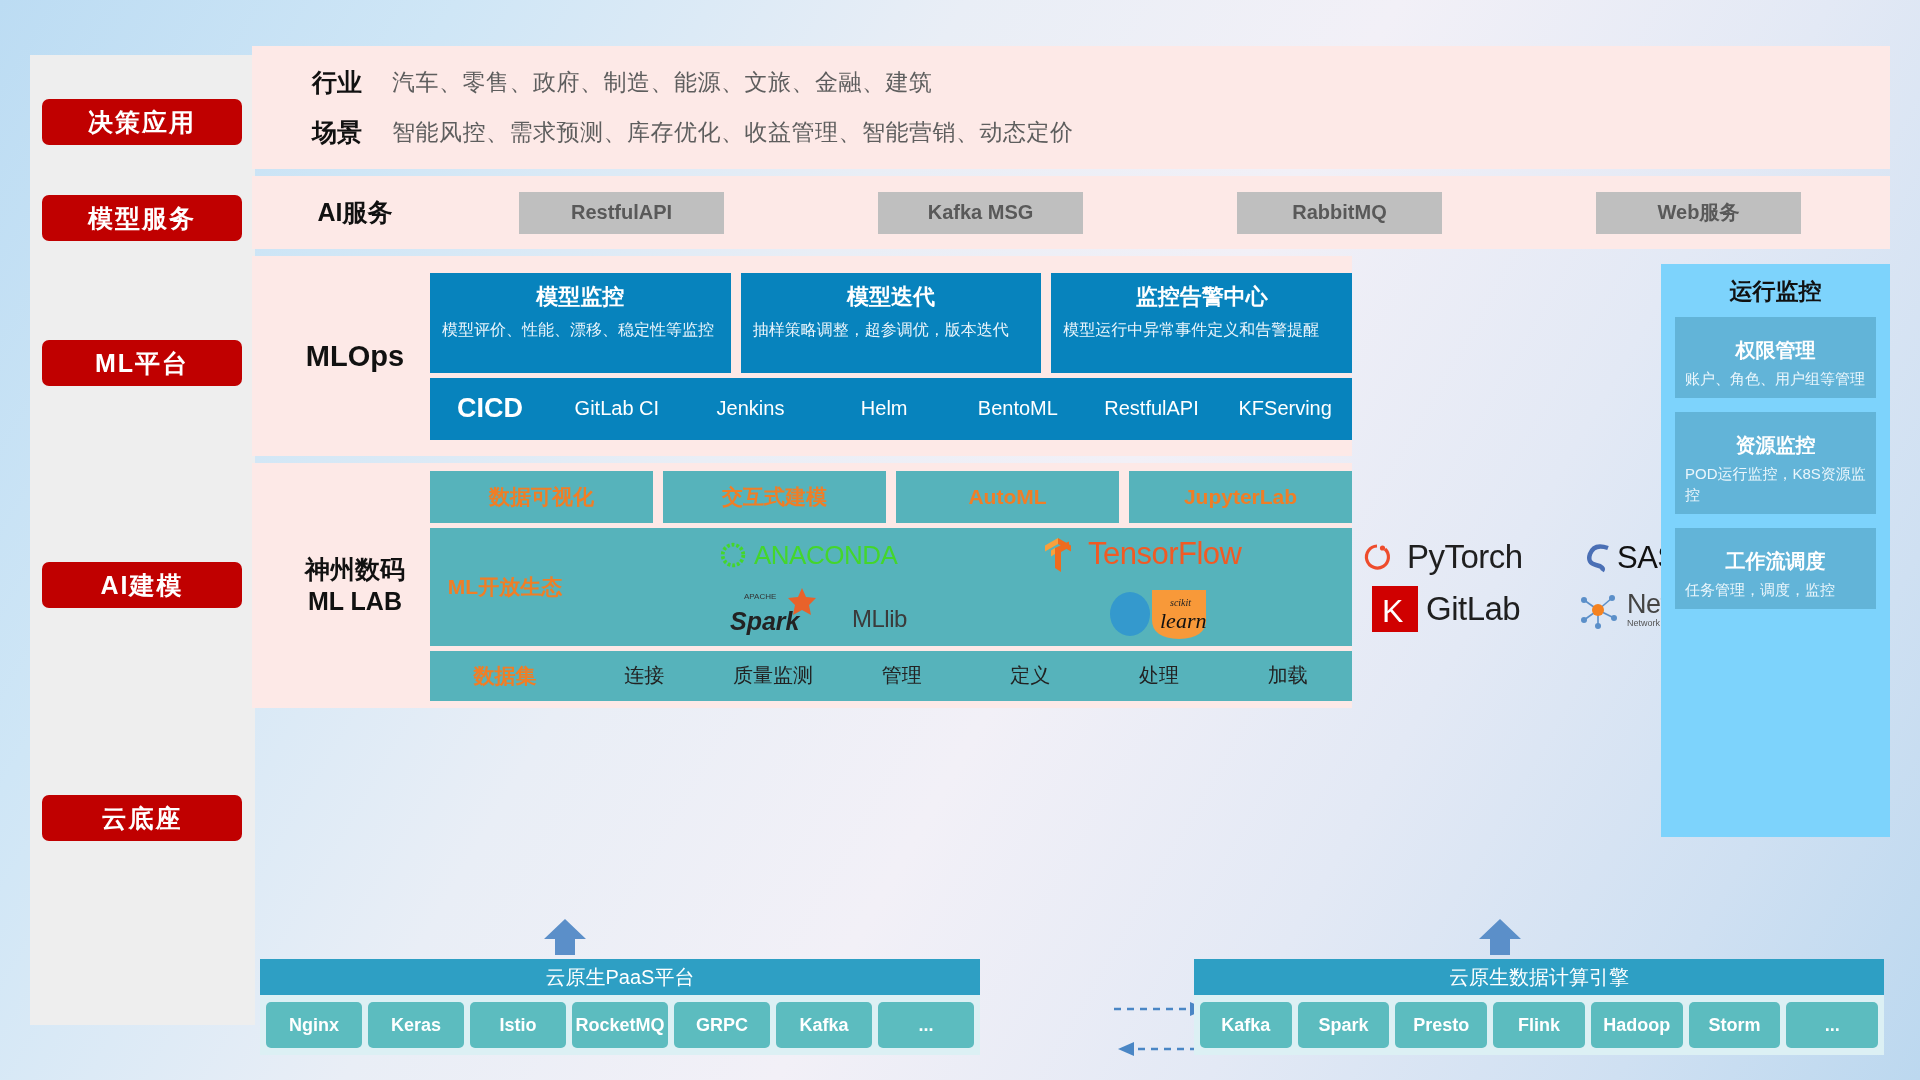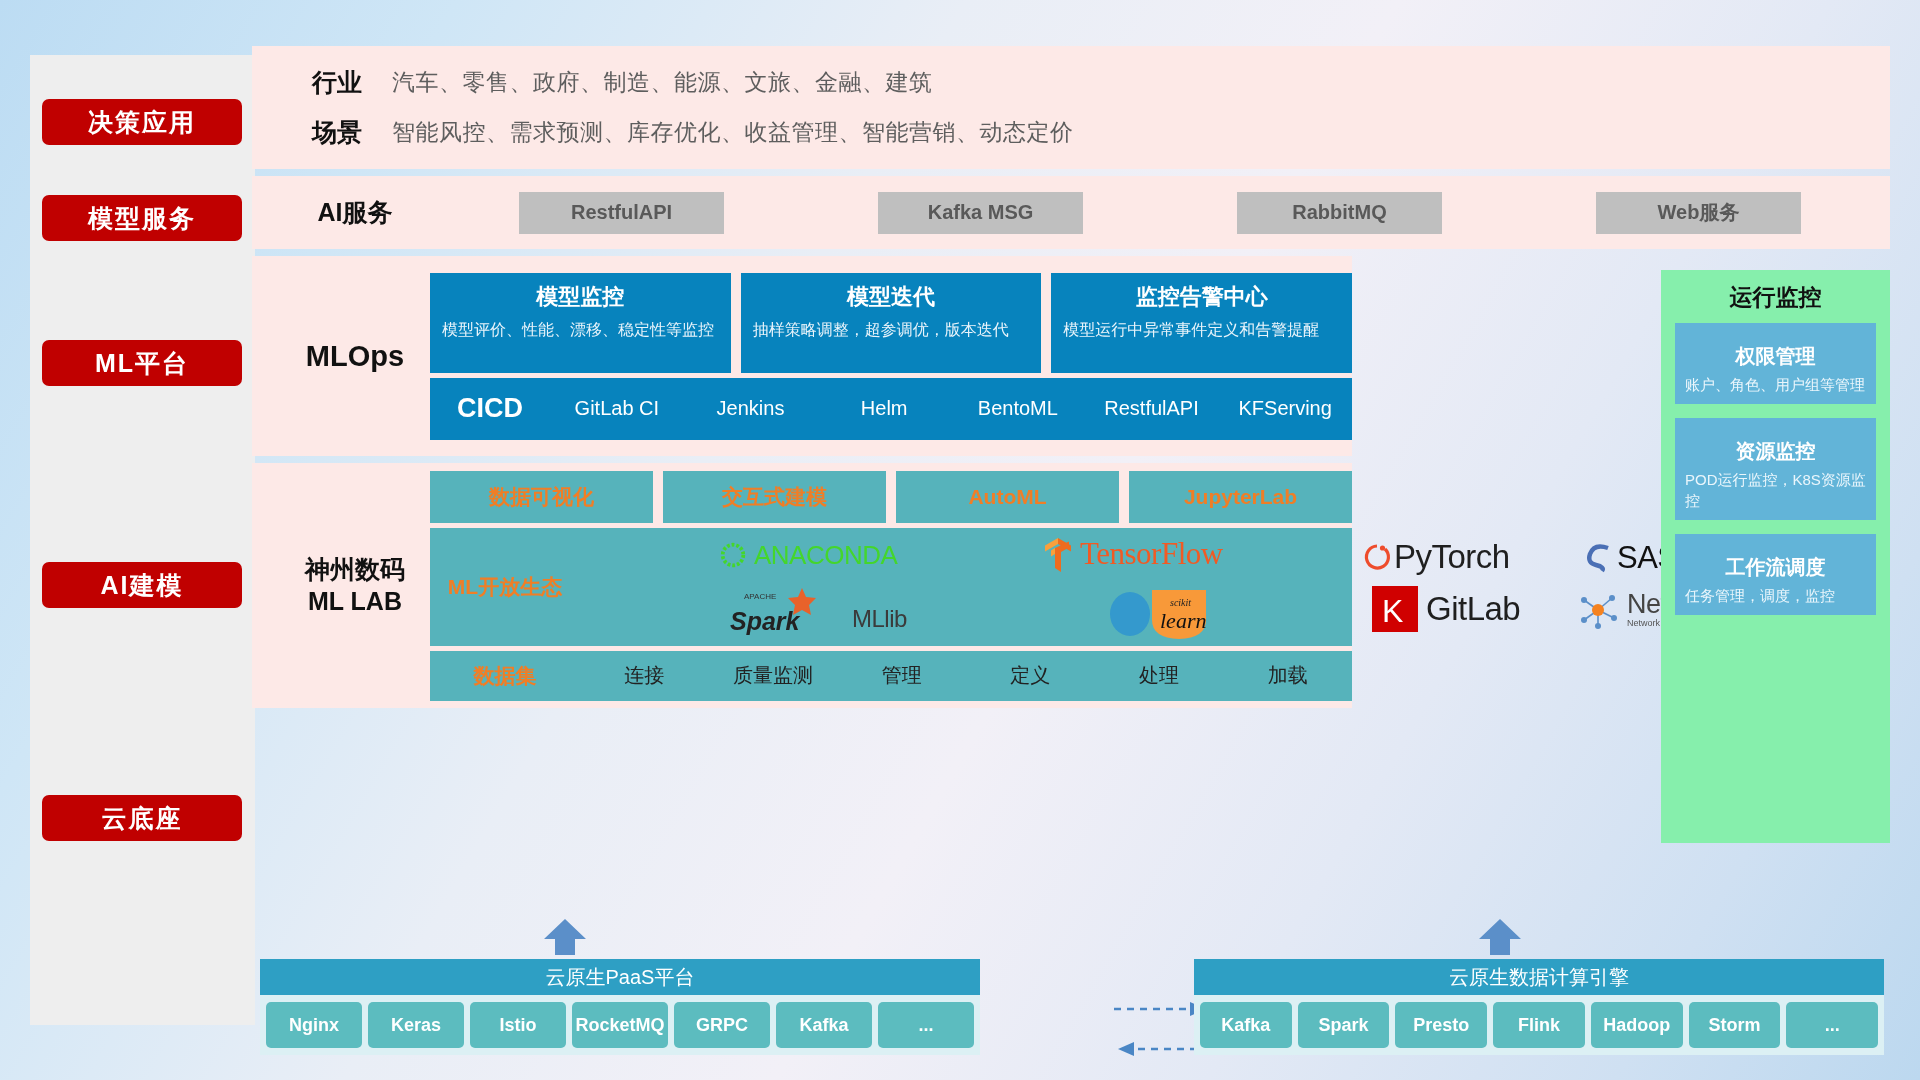--- a/index.html
+++ b/index.html
@@ -226,38 +226,38 @@
               <span class="ltxt" style="color:#3b3b3b; font-size:24px; margin-left:2px; margin-top:14px;">MLlib</span>
             </div>
 
             <div class="logo" style="left:462px; top:8px;">
               <svg width="34" height="36" viewBox="0 0 34 36">
                 <path d="M16 2 L3 9.5 v6 L16 8 z" fill="#f9a03c"></path>
                 <path d="M16 2 L29 9.5 v6 L16 8 z" fill="#ef6c1f"></path>
                 <path d="M13 12 v20 l6 4 V16 l8 -4.5 v-6 z" fill="#ef6c1f"></path>
                 <path d="M13 12 l-4 2.5 v6 l4 -2.5z" fill="#f9a03c"></path>
               </svg>
-              <span class="ltxt" style="color:#f15a24; font-size:31px; margin-left:4px;font-family:Liberation Serif, serif;">TensorFlow</span>
+              <span class="ltxt" style="color:#f15a24; font-size:31px; margin-left:12px;">TensorFlow</span>
             </div>
 
             <div class="logo" style="left:528px; top:56px;">
               <svg width="140" height="56" viewBox="0 0 140 56">
                 <ellipse cx="22" cy="30" rx="20" ry="22" fill="#3499cd"></ellipse>
                 <path d="M44 6 h54 v30 q0 18 -27 19 q-27 -1 -27 -19z" fill="#f89939"></path>
                 <text x="62" y="22" font-size="10" fill="#222" font-style="italic" font-family="'Liberation Serif',serif">scikit</text>
                 <text x="52" y="44" font-size="22" fill="#111" font-style="italic" font-family="'Liberation Serif',serif">learn</text>
               </svg>
             </div>
 
             <div class="logo" style="left:782px; top:10px;">
               <svg width="30" height="32" viewBox="0 0 30 32">
                 <path d="M15 5 a11 11 0 1 0 8 3" fill="none" stroke="#ee4c2c" stroke-width="3.2"></path>
                 <circle cx="20.5" cy="7" r="2.6" fill="#ee4c2c"></circle>
               </svg>
-              <span class="ltxt" style="color:#1f1f1f; font-size:33px; margin-left:2px;">PyTorch</span>
+              <span class="ltxt" style="color:#1f1f1f; font-size:33px; margin-left:15px;">PyTorch</span>
             </div>
 
             <div class="logo" style="left:792px; top:58px;">
               <svg width="46" height="46" viewBox="0 0 46 46">
                 <rect x="0" y="0" width="46" height="46" fill="#d00000"></rect>
                 <text x="10" y="36" font-size="32" fill="#fff" font-family="'Liberation Sans',sans-serif">K</text>
               </svg>
               <span class="ltxt" style="color:#1f1f1f; font-size:33px; margin-left:8px;">GitLab</span>
             </div>
 
@@ -303,21 +303,21 @@
             <div class="data-item">处理</div>
             <div class="data-item">加载</div>
           </div>
         </div>
       </div>
     </div>
   </div>
 </div>
 
 <div style="position:absolute; left:1360px; top:260px; width:200px; height:0;"></div>
-<div id="monitor-col" style="position:absolute; left:1661px; top:270px; width:229px; height:573px; background:#86efac;">
+<div id="monitor-col" style="position:absolute; left:1661px; top:264px; width:229px; height:573px; background:#7dd3fc;">
   <div id="mon-title">运行监控</div>
   <div class="mon-card">
     <div class="t">权限管理</div>
     <div class="d">账户、角色、用户组等管理</div>
   </div>
   <div class="mon-card">
     <div class="t">资源监控</div>
     <div class="d">POD运行监控，K8S资源监控</div>
   </div>
   <div class="mon-card">

